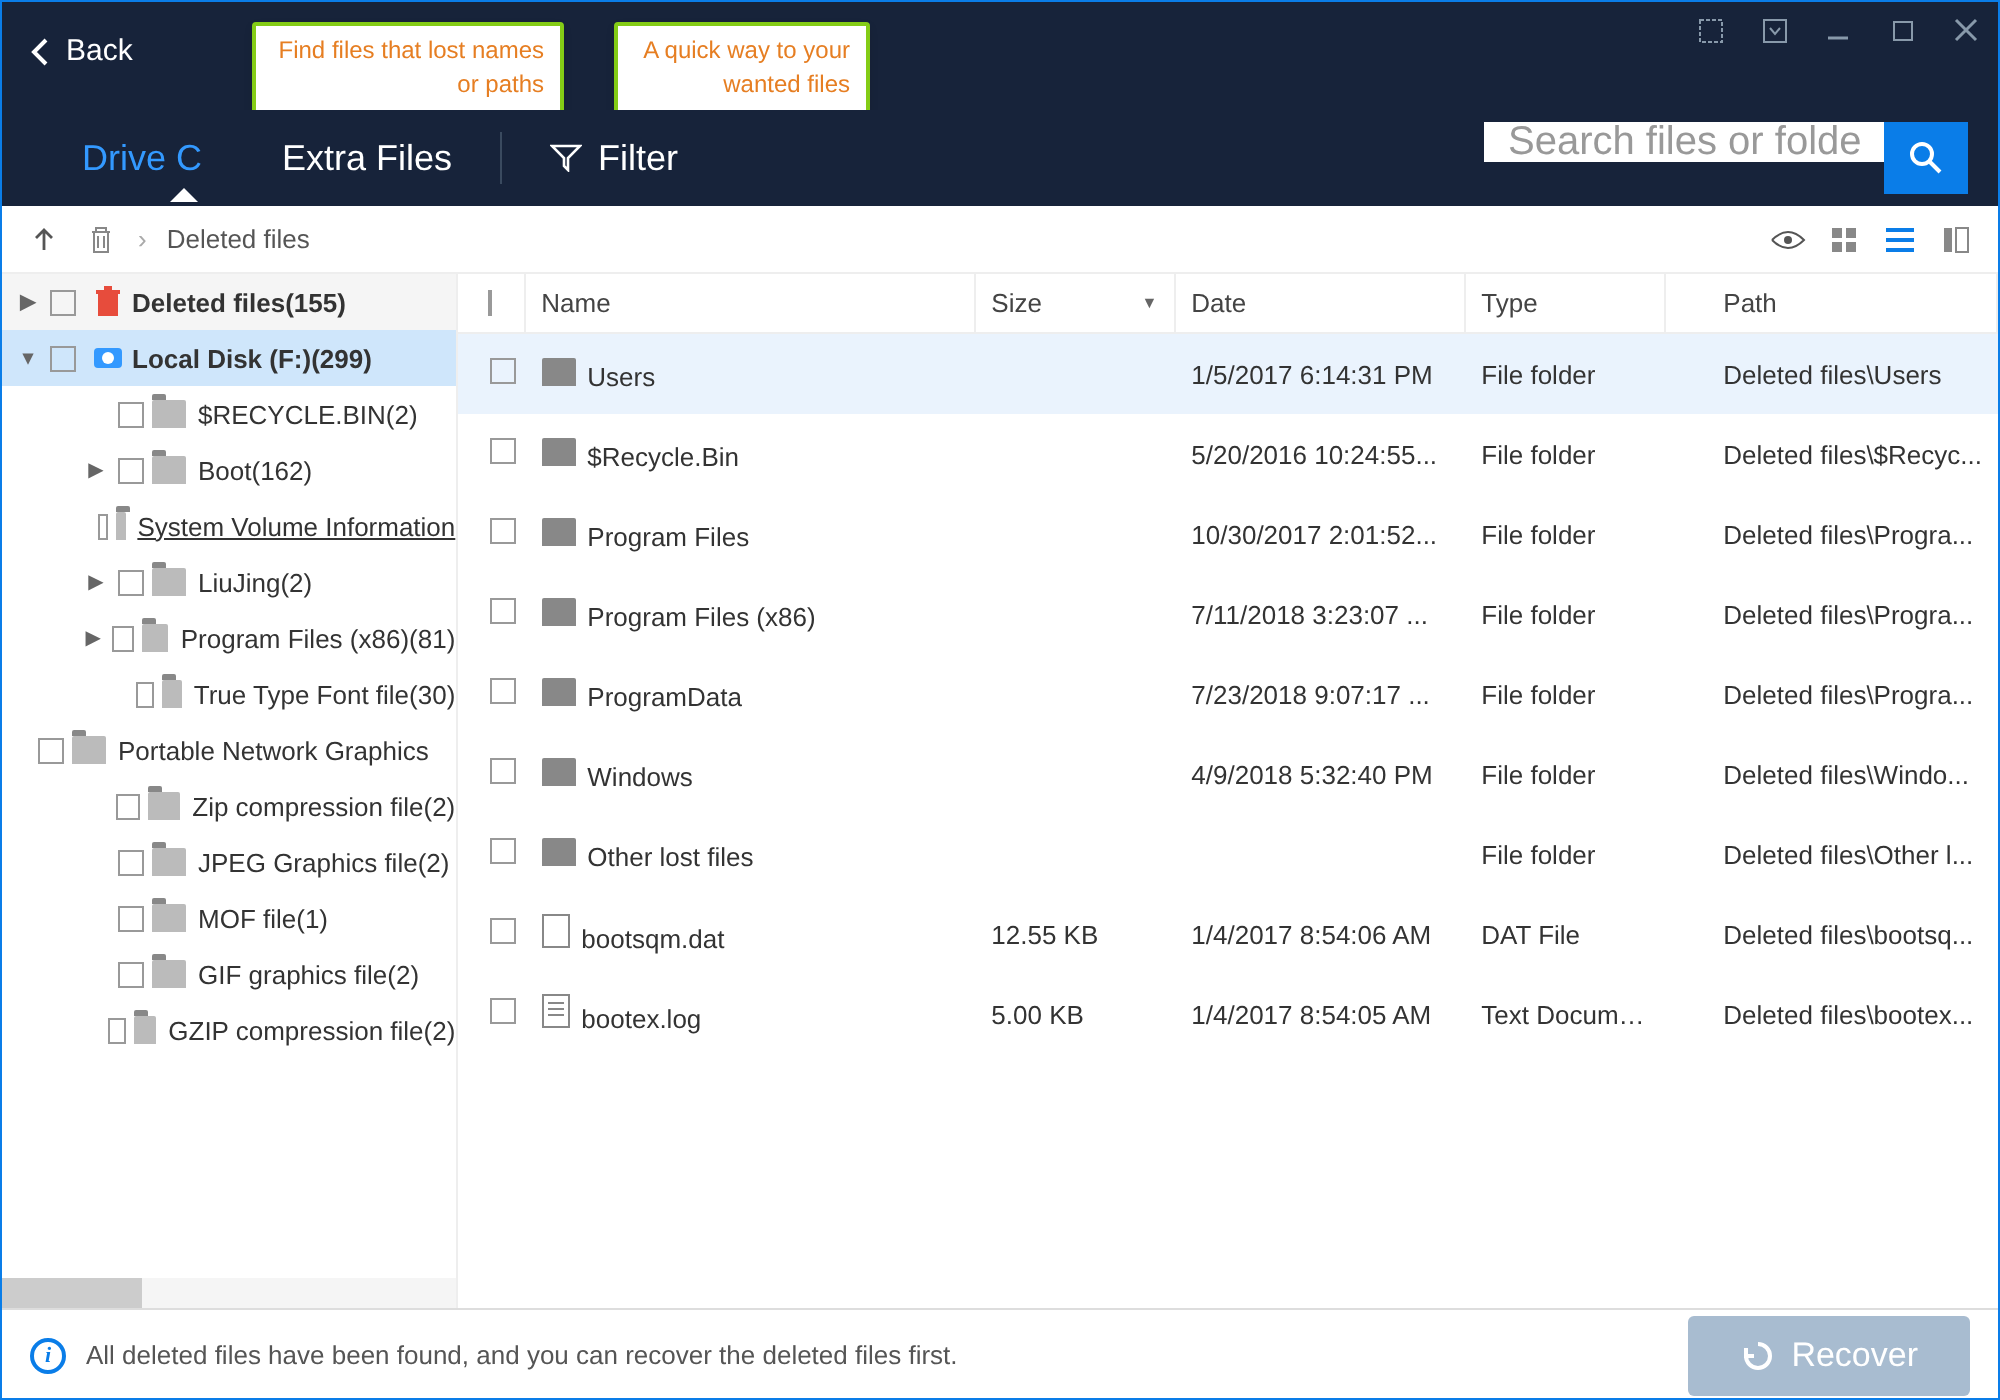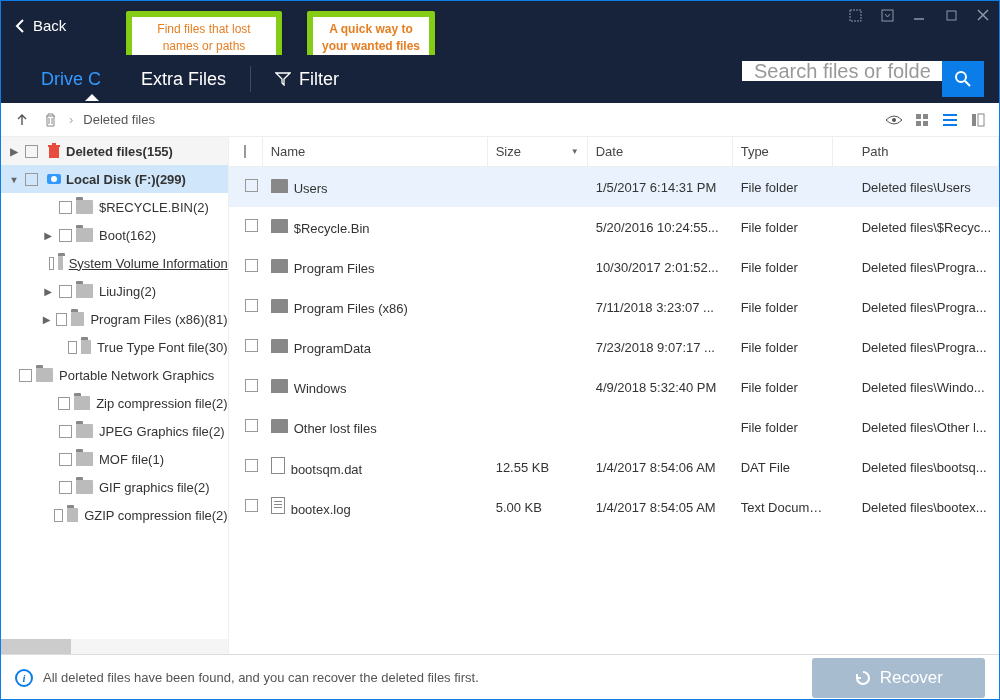--- a/index.html
+++ b/index.html
@@ -1,21 +1,21 @@
 <!DOCTYPE html>
 <html><head>
 <meta charset="utf-8">
 <style>
 * { margin: 0; padding: 0; box-sizing: border-box; font-family: 'Segoe UI', Arial, sans-serif; }
 body { width: 1000px; height: 700px; overflow: hidden; background: #fff; border: 1px solid #0a7de8; }
 .titlebar { height: 54px; background: #17233a; display: flex; align-items: flex-start; position: relative; }
 .back-btn { display: flex; align-items: center; color: #fff; font-size: 15px; padding: 16px 18px 0 14px; gap: 8px; cursor: pointer; }
-.tooltip { position: absolute; background: #fff; border: 6px solid #84cc16; color: #e67e22; font-size: 12px; padding: 4px 8px; text-align: center; border-radius: 2px; box-shadow: 0 2px 4px rgba(0,0,0,0.1); line-height: 1.4; }
+.tooltip { position: absolute; background: #fff; border: 2px solid #84cc16; color: #e67e22; font-size: 12px; padding: 4px 8px; text-align: right; border-radius: 2px; box-shadow: 0 2px 4px rgba(0,0,0,0.1); line-height: 1.4; }
 .tooltip1 { left: 125px; top: 10px; width: 156px; }
-.tooltip2 { left: 306px; top: 10px; width: 128px; font-weight: bold; }
+.tooltip2 { left: 306px; top: 10px; width: 128px; }
 .winctrl { position: absolute; right: 0; top: 0; display: flex; }
 .winctrl span { width: 32px; height: 28px; display: flex; align-items: center; justify-content: center; color: #8899aa; cursor: pointer; }
 .navbar { height: 48px; background: #17233a; display: flex; align-items: center; padding: 0 0 0 20px; gap: 0; position: relative; }
 .nav-item { color: #fff; font-size: 18px; padding: 10px 20px; cursor: pointer; display: flex; align-items: center; gap: 8px; }
 .nav-item.active { color: #3399ff; justify-content: flex-end; }
 .nav-divider { width: 1px; height: 26px; background: #3a4a5f; margin: 0 4px; }
 .search-area { position: absolute; right: 15px; top: 6px; display: flex; }
 .search-input { width: 200px; height: 20px; border: none; padding: 0 12px; font-size: 20px; outline: none; }
 .search-input::placeholder { color: #999; }
 .search-btn { width: 42px; height: 36px; background: #0a7de8; display: flex; align-items: center; justify-content: center; cursor: pointer; }
@@ -46,21 +46,21 @@
 .col-path { flex: 1; margin-left: 21px; }
 .chk { width: 13px; height: 13px; border: 1px solid #999; display: inline-block; margin: 0 8px; }
 .folder-icon { width: 17px; height: 14px; background: #888; border-radius: 1px 1px 0 0; display: inline-block; margin-right: 6px; position: relative; }
 .folder-icon::before { content:''; position:absolute; top:-3px; left:0; width:7px; height:3px; background:#888; border-radius:1px 1px 0 0;}
 .file-icon { width: 14px; height: 17px; border: 1px solid #888; display: inline-block; margin-right: 6px; position:relative;}
 .file-icon.text::after{content:''; position:absolute; top:3px;left:2px;right:2px;height:1px;background:#888; box-shadow:0 3px 0 #888, 0 6px 0 #888;}
 .fl-row .col { padding: 0 8px; }
 .footer { height: 46px; border-top: 1px solid #ddd; display: flex; align-items: center; padding: 0 14px; }
 .footer-info { display: flex; align-items: center; gap: 10px; color: #555; font-size: 13px; }
 .info-icon { width:18px;height:18px;border:2px solid #0a7de8;border-radius:50%;color:#0a7de8;display:flex;align-items:center;justify-content:center;font-size:11px;font-weight:bold;font-style:italic;font-family:serif;}
-.recover-btn { margin-left: auto; background: #a8bcd0; color: #fff; padding: 10px 42px; font-size: 17px; border-radius: 3px; cursor: pointer; display: flex; align-items: center; gap: 8px; }
+.recover-btn { margin-left: auto; background: #a8bcd0; color: #fff; padding: 10px 26px; font-size: 17px; border-radius: 3px; cursor: pointer; display: flex; align-items: center; gap: 8px; }
 .ellipsis { white-space: nowrap; overflow: hidden; text-overflow: ellipsis; }
 .sort-ind { margin-left: auto; font-size: 8px; color: #666; }
 .drive-pointer{position:absolute; left:64px; bottom:-1px; width:0; height:0; border-left:7px solid transparent; border-right:7px solid transparent; border-bottom:7px solid #fff;}
 </style>
 </head>
 <body>
 
 <div class="titlebar">
   <div class="back-btn">
     <svg width="10" height="14" viewBox="0 0 10 14">

